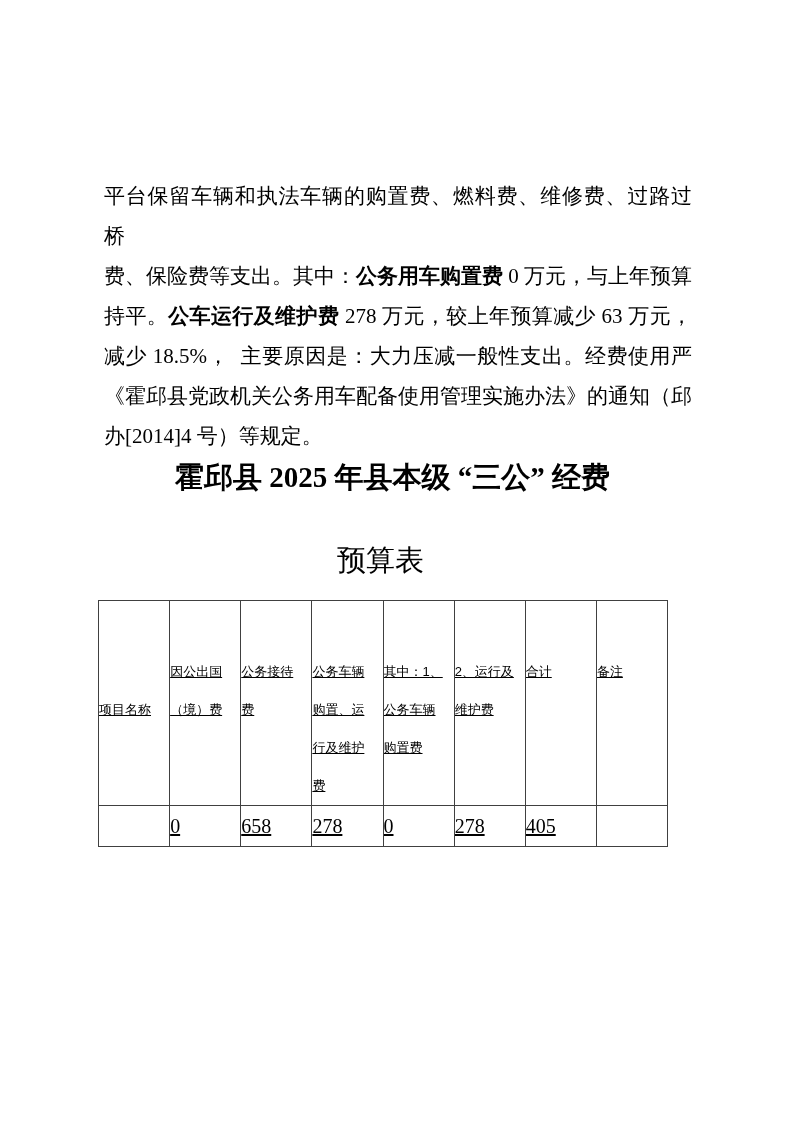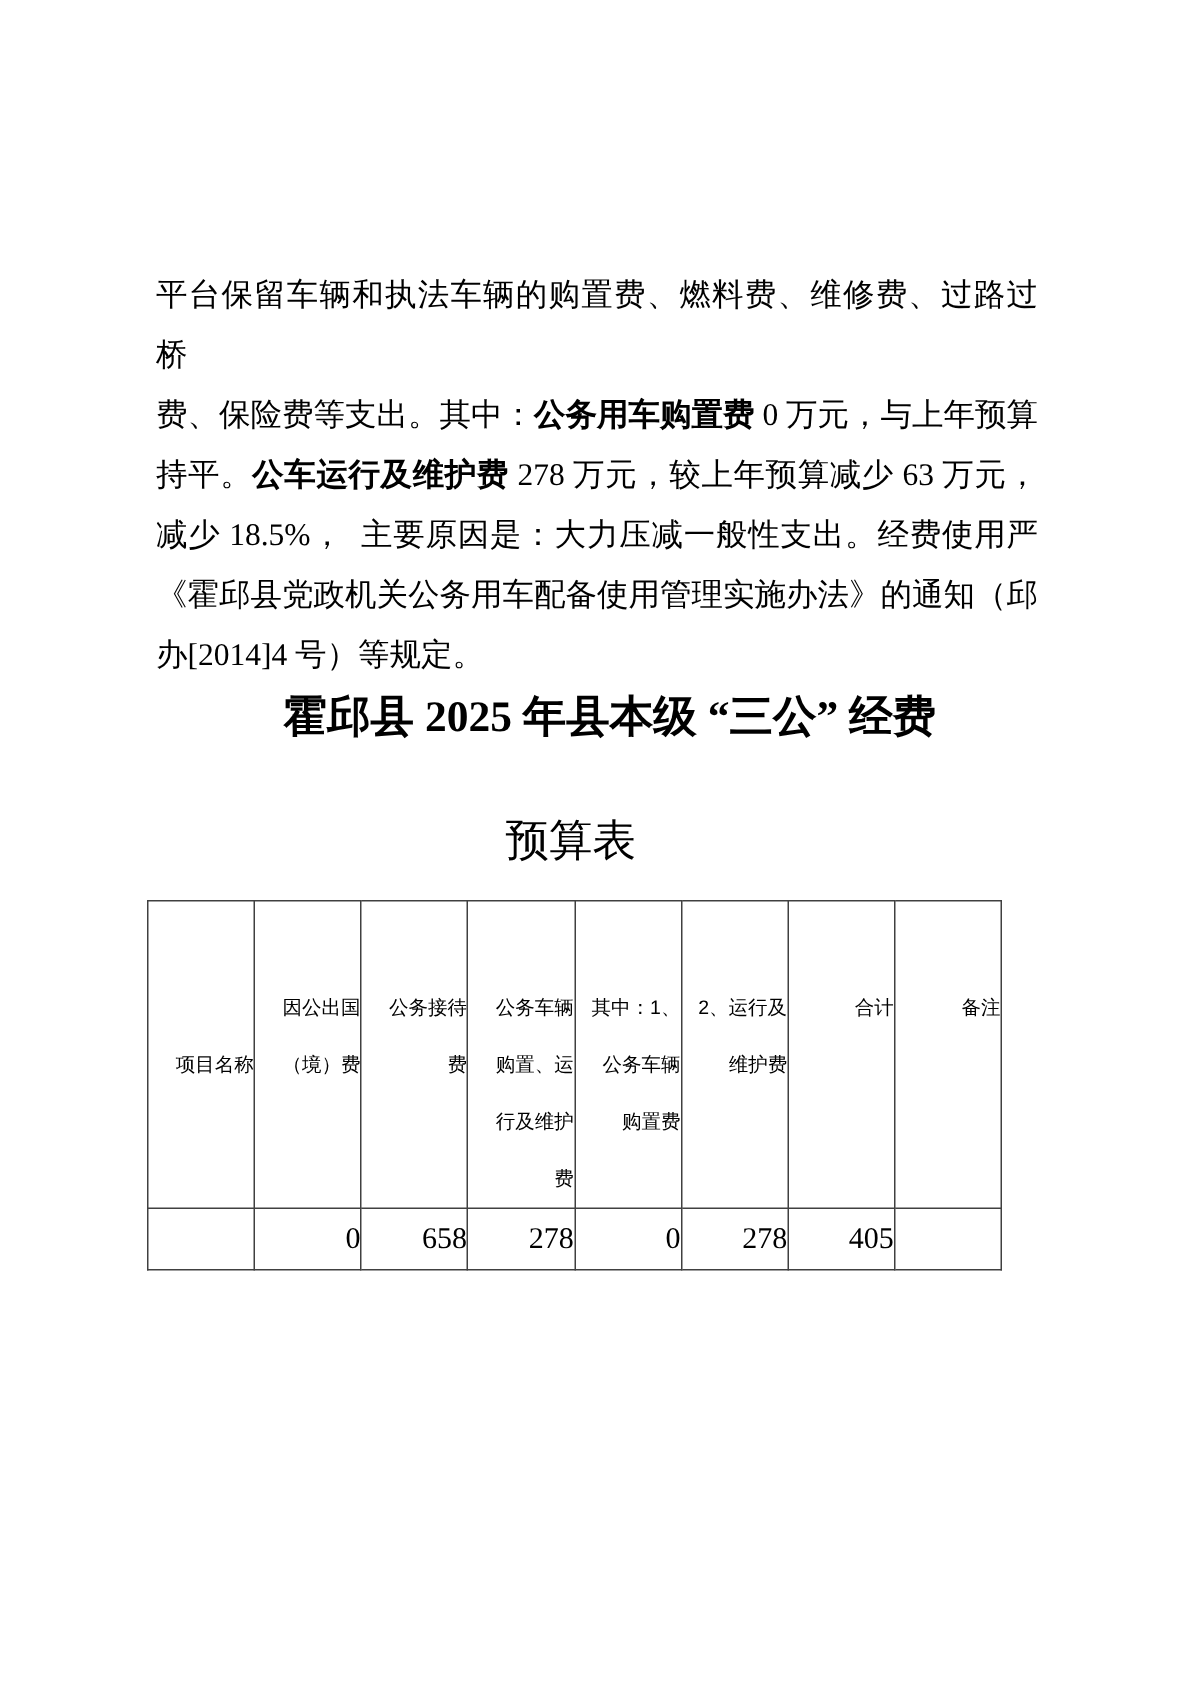--- a/index.html
+++ b/index.html
@@ -19,38 +19,39 @@
   }
   .para-line{
     white-space:pre-wrap;
     text-align:justify;
     text-align-last:justify;
   }
   .para-line.last{text-align-last:left;}
   .para .b{font-weight:bold;}
   
   .title-line1{
-    position:absolute;left:108px;top:458px;width:597px;
+    position:absolute;left:94px;top:458px;width:597px;
     text-align:center;font-size:29px;font-weight:bold;
   }
   .title-line2{
     position:absolute;left:82px;top:541px;width:597px;
     text-align:center;font-size:29px;font-weight:normal;
   }
   
   table.budget{
     position:absolute;left:98px;top:600px;width:570px;
     border-collapse:collapse;table-layout:fixed;
   }
   .budget td{
     box-sizing:border-box;
     border:1px solid #404040;
-    text-align:right;
+    text-align:left;
     padding:0;
     overflow:hidden;
+    text-decoration:underline;
   }
   .hrow td{
     height:197px;
     vertical-align:top;
     padding-top:52px;
     font-family:"Liberation Sans","DejaVu Sans",sans-serif;
     font-size:13px;
     line-height:38px;
     white-space:pre-line;
   }

